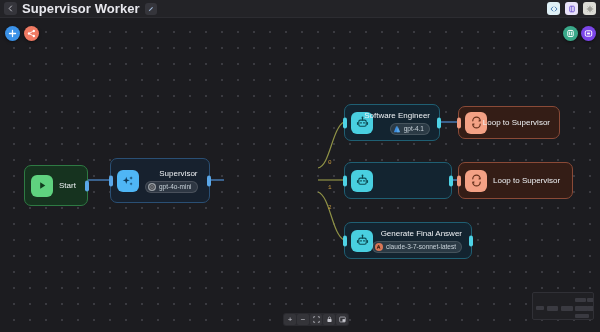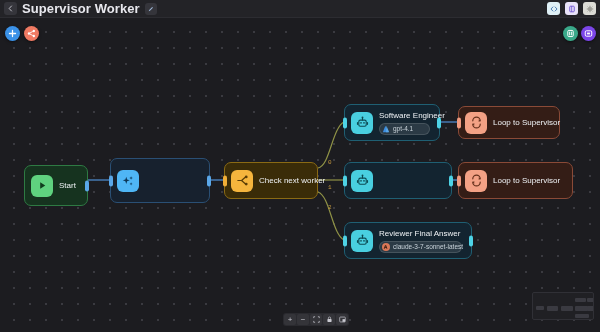--- a/index.html
+++ b/index.html
@@ -73,21 +73,21 @@
     border-radius: 7px;
     display: flex; align-items: center;
     padding: 5px 9px 5px 6px;
     gap: 6px;
   }
   .node-ico {
     width: 22px; height: 22px; border-radius: 6px;
     display: flex; align-items: center; justify-content: center;
     flex: 0 0 auto;
   }
-  .node-body { display: flex; flex-direction: column; gap: 3px; min-width: 0; }
+  .node-body { display: flex; flex-direction: column; gap: 3px; min-width: 0; align-items: flex-end; }
   .node-title {
     font-size: 8px; color: #eef1f4; white-space: nowrap; font-weight: 500;
   }
   .badge {
     display: inline-flex; align-items: center; gap: 3px;
     background: rgba(255,255,255,.10);
     border: 1px solid rgba(255,255,255,.13);
     border-radius: 8px; padding: 1px 5px 1px 2px;
     font-size: 6.5px; color: #c9d3da; white-space: nowrap;
   }
@@ -188,37 +188,36 @@
     </div>
 
     <div class="node n-supervisor" style="left:110px;top:140px;width:100px;height:45px;">
       <div class="node-ico">
         <svg width="14" height="14" viewBox="0 0 16 16">
           <path d="M6 3 L7 6.2 L10 7.2 L7 8.2 L6 11.4 L5 8.2 L2 7.2 L5 6.2 Z" fill="#0d3757"></path>
           <path d="M11.5 2.5 L12 4 L13.5 4.5 L12 5 L11.5 6.5 L11 5 L9.5 4.5 L11 4 Z" fill="#0d3757"></path>
           <path d="M11.5 9.5 L12 10.8 L13.3 11.3 L12 11.8 L11.5 13.1 L11 11.8 L9.7 11.3 L11 10.8 Z" fill="#0d3757"></path>
         </svg>
       </div>
+      <div class="node-body">
+        <div class="node-title">Supervisor</div>
+        <div class="badge">
+          <span class="badge-dot" style="background:#9aa0a6;">
+            <svg width="6" height="6" viewBox="0 0 10 10">
+                <circle cx="5" cy="5" r="4" fill="none" stroke="#2a2a2e" stroke-width="1.2"></circle>
+                <path d="M5 1.2 L5 8.8 M1.6 3 L8.4 7 M1.6 7 L8.4 3" stroke="#2a2a2e" stroke-width=".8"></path>
+              </svg>
+          </span>
+          <span>gpt-4o-mini</span>
+        </div>
+      </div>
       <div class="handle left h-blue"></div>
       <div class="handle right h-blue"></div>
     </div>
 
-    <div class="node n-branch" style="left:224px;top:144px;width:94px;height:37px;">
-      <div class="node-ico">
-        <svg width="13" height="13" viewBox="0 0 14 14">
-          <path d="M2 7 L6 7 M6 7 L10 3.5 M6 7 L10 10.5" stroke="#5a3d05" stroke-width="1.3" fill="none" stroke-linecap="round"></path>
-          <circle cx="11" cy="3.2" r="1.5" fill="#5a3d05"></circle>
-          <circle cx="11" cy="10.8" r="1.5" fill="#5a3d05"></circle>
-        </svg>
-      </div>
-      <div class="node-body">
-        <div class="node-title">Check next worker</div>
-      </div>
-      <div class="handle left h-amber"></div>
-    </div>
 
     <div class="node n-agent" style="left:344px;top:86px;width:96px;height:37px;">
       <div class="node-ico">
         <svg width="13" height="13" viewBox="0 0 14 14">
           <rect x="3" y="4.5" width="8" height="6.5" rx="1.6" fill="none" stroke="#0c4a52" stroke-width="1.2"></rect>
           <circle cx="5.4" cy="7.4" r=".9" fill="#0c4a52"></circle>
             <circle cx="8.6" cy="7.4" r=".9" fill="#0c4a52"></circle>
           <path d="M7 2 L7 4.4 M1.6 7 L1.6 9 M12.4 7 L12.4 9" stroke="#0c4a52" stroke-width="1.2" stroke-linecap="round"></path>
           <circle cx="7" cy="1.6" r="1" fill="#0c4a52"></circle>
         </svg>
@@ -287,21 +286,21 @@
       <div class="node-ico">
         <svg width="13" height="13" viewBox="0 0 14 14">
           <rect x="3" y="4.5" width="8" height="6.5" rx="1.6" fill="none" stroke="#0c4a52" stroke-width="1.2"></rect>
           <circle cx="5.4" cy="7.4" r=".9" fill="#0c4a52"></circle>
             <circle cx="8.6" cy="7.4" r=".9" fill="#0c4a52"></circle>
           <path d="M7 2 L7 4.4 M1.6 7 L1.6 9 M12.4 7 L12.4 9" stroke="#0c4a52" stroke-width="1.2" stroke-linecap="round"></path>
           <circle cx="7" cy="1.6" r="1" fill="#0c4a52"></circle>
         </svg>
       </div>
       <div class="node-body">
-        <div class="node-title">Reviewer Final Answer</div>
+        <div class="node-title">Generate Final Answer</div>
         <div class="badge">
           <span class="badge-dot" style="background:#d97757;">
             <svg width="6" height="6" viewBox="0 0 10 10">
                 <path d="M3.4 2 L1.2 8 L2.7 8 L3.2 6.6 L5.4 6.6 L5.9 8 L7.4 8 L5.2 2 Z M3.6 5.5 L4.3 3.6 L5 5.5 Z" fill="#3a1c10"></path>
               </svg>
           </span>
           <span>claude-3-7-sonnet-latest</span>
         </div>
       </div>
       <div class="handle left h-cyan"></div>

